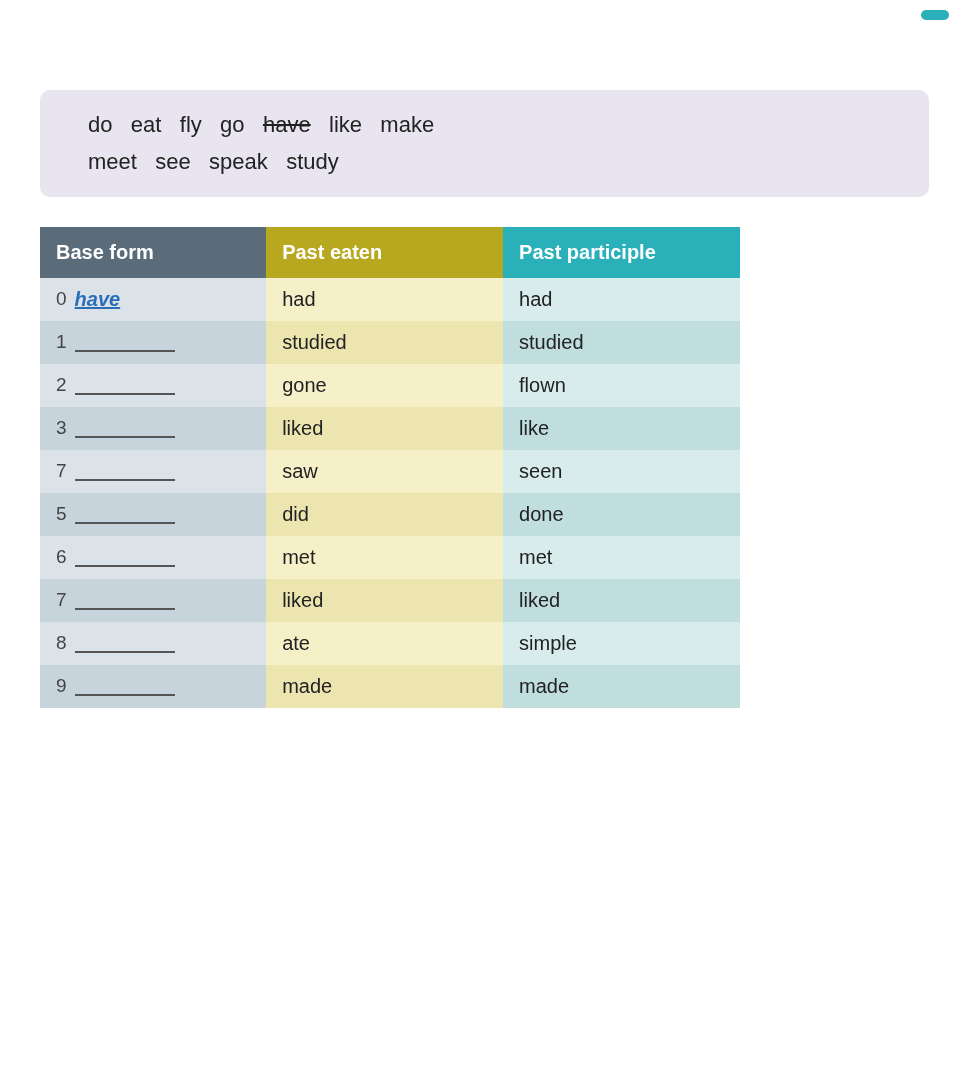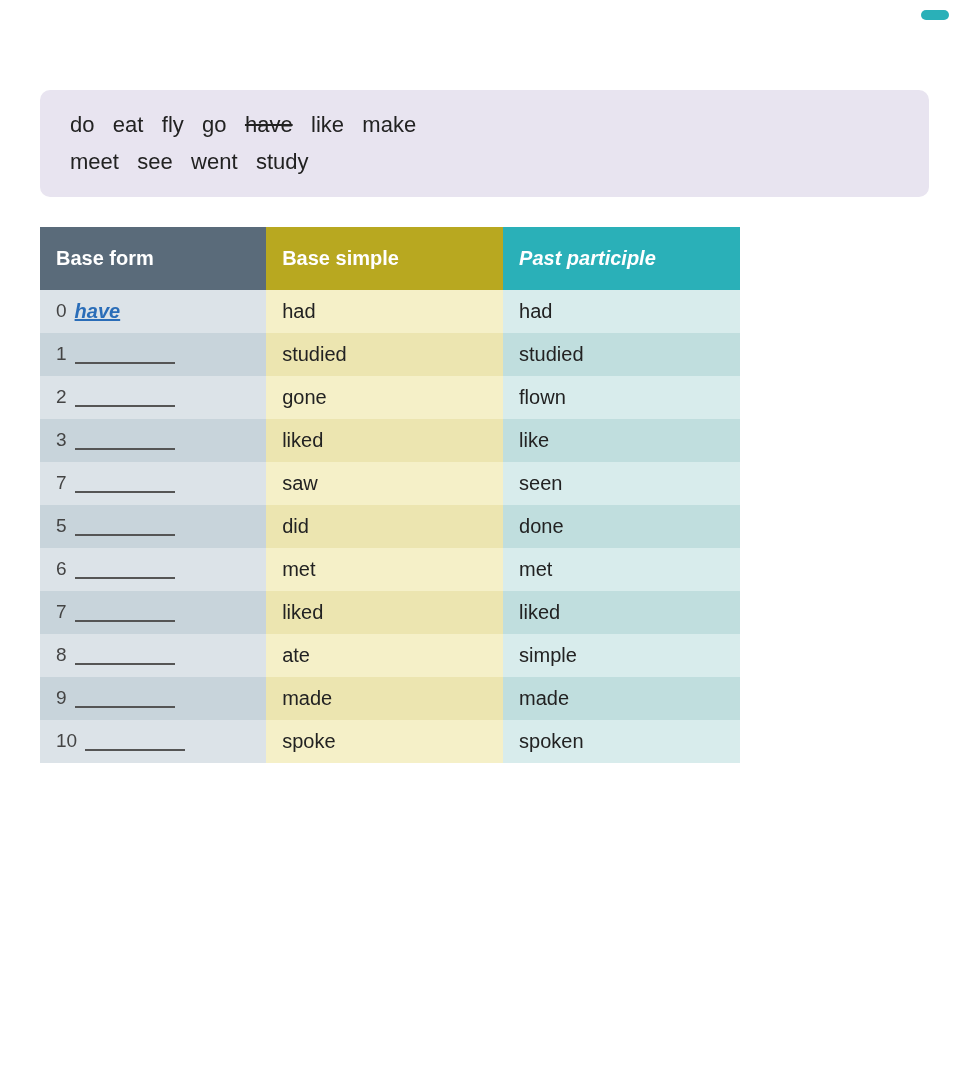--- a/index.html
+++ b/index.html
@@ -36,58 +36,57 @@
       font-size: 28px;
       font-weight: bold;
       color: #2ab0b8;
       margin-right: 12px;
       line-height: 1.2;
     }
 
     .word-bank {
       background: #e8e4f0;
       border-radius: 10px;
-      padding: 16px 30px;
+      padding: 16px 48px;
       margin-bottom: 30px;
       font-size: 22px;
       color: #222;
       line-height: 1.7;
     }
 
     .word-bank .strikethrough {
       text-decoration: line-through;
     }
 
     table {
       border-collapse: collapse;
       width: 700px;
       font-size: 20px;
     }
 
     thead th {
       font-weight: bold;
       color: white;
-      padding: 20px 16px;
+      padding: 14px 16px;
       text-align: left;
     }
 
     thead th:nth-child(1) {
       background: #5a6b7a;
       width: 210px;
     }
 
     thead th:nth-child(2) {
       background: #b8a820;
       width: 220px;
     }
 
     thead th:nth-child(3) {
       background: #2ab0b8;
       width: 220px;
-      font-style: italic;
     }
 
     tbody tr:nth-child(odd) td:nth-child(1) {
       background: #dce3e8;
     }
     tbody tr:nth-child(even) td:nth-child(1) {
       background: #c8d4db;
     }
 
     tbody tr:nth-child(odd) td:nth-child(2) {
@@ -150,29 +149,29 @@
 <div class="word-bank">
   <span>do</span>&nbsp;&nbsp;
   <span>eat</span>&nbsp;&nbsp;
   <span>fly</span>&nbsp;&nbsp;
   <span>go</span>&nbsp;&nbsp;
   <span class="strikethrough">have</span>&nbsp;&nbsp;
   <span>like</span>&nbsp;&nbsp;
   <span>make</span><br>
   <span>meet</span>&nbsp;&nbsp;
   <span>see</span>&nbsp;&nbsp;
-  <span>went</span>&nbsp;&nbsp;
+  <span>speak</span>&nbsp;&nbsp;
   <span>study</span>
 </div>
 
 <table>
   <thead>
     <tr>
       <th>Base form</th>
-      <th>Base simple</th>
+      <th>Past eaten</th>
       <th>Past participle</th>
     </tr>
   </thead>
   <tbody id="table-body">
   <tr>
         <td>
           <div class="base-cell">
             <span class="row-num">0</span>
             <span class="base-answer">have</span>
           </div>
@@ -263,24 +262,14 @@
       <tr>
         <td>
           <div class="base-cell">
             <span class="row-num">9</span>
             <span class="blank-line"></span>
           </div>
         </td>
         <td>made</td>
         <td>made</td>
       </tr>
-      <tr>
-        <td>
-          <div class="base-cell">
-            <span class="row-num">10</span>
-            <span class="blank-line"></span>
-          </div>
-        </td>
-        <td>spoke</td>
-        <td>spoken</td>
-      </tr>
     </tbody>
 </table>
 
 </body></html>

